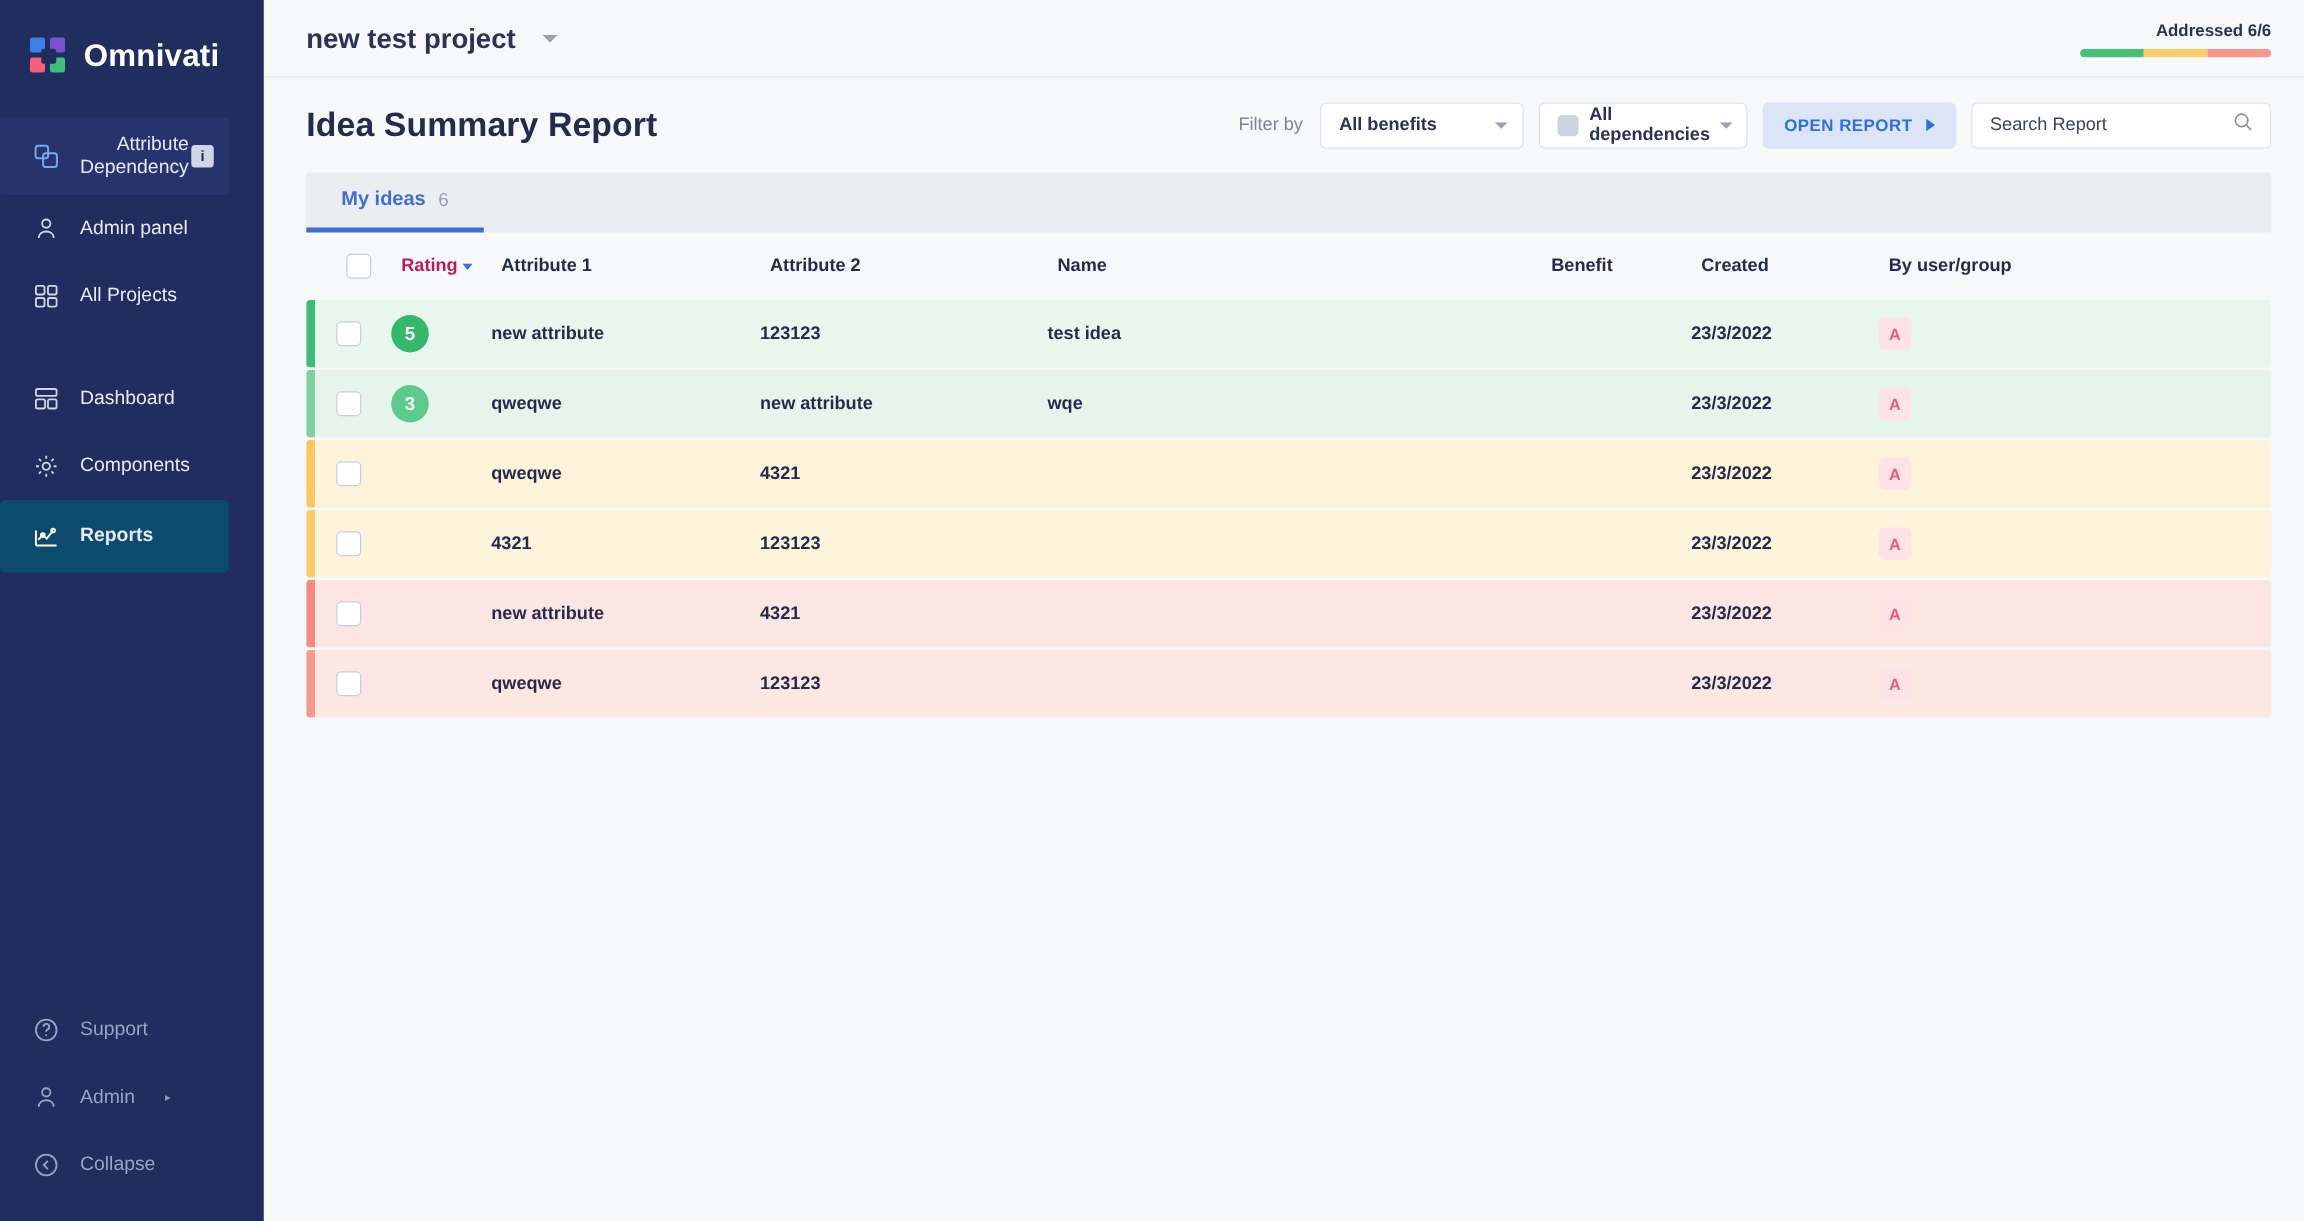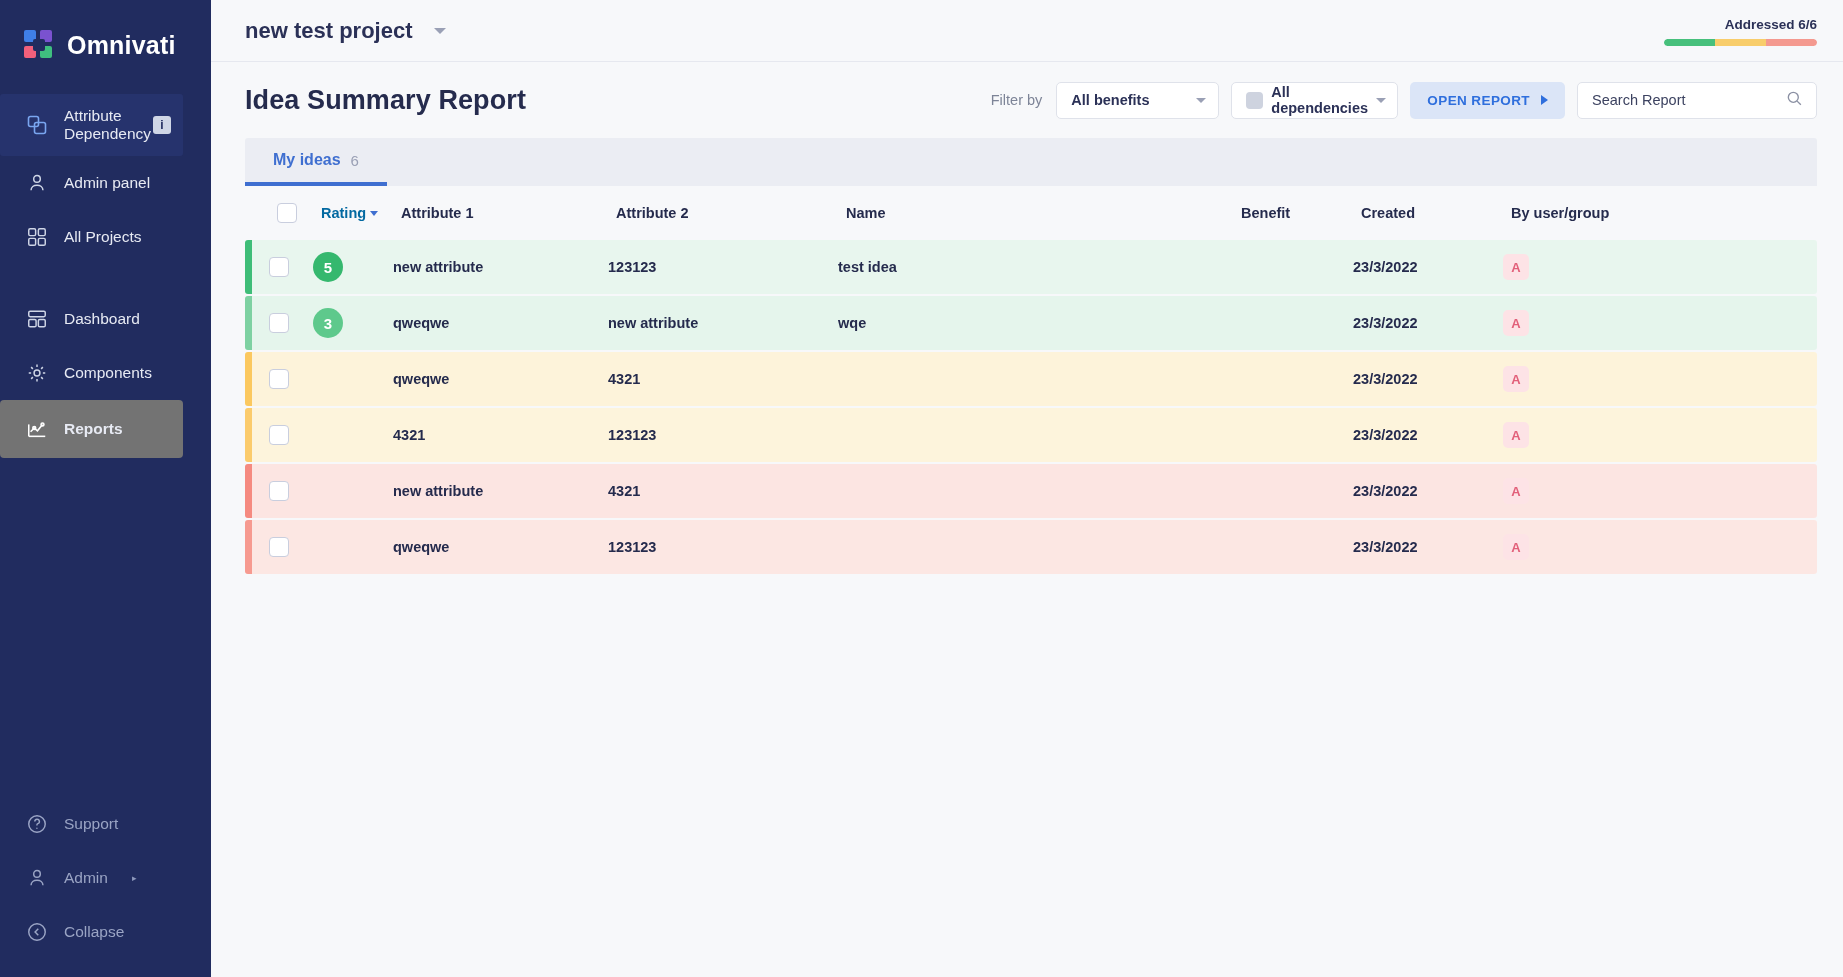--- a/index.html
+++ b/index.html
@@ -42,24 +42,24 @@
   }
   .nav-item .nav-label { line-height:1.15; }
   .nav-ico { width:26px; height:26px; flex:0 0 26px; display:flex; align-items:center; justify-content:center; }
   .nav-ico svg { display:block; }
 
   .nav-item.active-dark {
     background:#26336d; height:62px; border-radius:3px;
     margin-right:28px;
   }
   .nav-item.active-blue {
-    background:#737373; height:58px; border-radius:4px;
+    background:#0c4a6e; height:58px; border-radius:4px;
     margin-right:28px; font-weight:600;
   }
-  .nav-item.two-line .nav-label { white-space:pre-line; font-size:15.5px; }
+  .nav-item.two-line .nav-label { white-space:pre-line; font-size:15.5px;text-align:right; }
   .info-badge {
     position:absolute; right:12px; top:50%; transform:translateY(-50%);
     width:18px; height:18px; border-radius:3px; background:#cfd6e6;
     color:#212c5f; font-size:12px; font-weight:700;
     display:flex; align-items:center; justify-content:center;
   }
   .nav-gap { height:28px; }
   .nav-bottom { margin-top:auto; padding-bottom:18px; }
   .nav-item.muted { color:#9aa4c4; }
   .caret-right { margin-left:10px; font-size:9px; color:#8e99bd; }
@@ -150,21 +150,21 @@
 
   .c-check { width:68px; flex:0 0 68px; display:flex; justify-content:center; align-items:center; }
   .c-rating { width:80px; flex:0 0 80px; display:flex; align-items:center; }
   .c-attr1 { width:215px; flex:0 0 215px; }
   .c-attr2 { width:230px; flex:0 0 230px; }
   .c-name  { width:395px; flex:0 0 395px; }
   .c-benefit { width:120px; flex:0 0 120px; }
   .c-created { width:150px; flex:0 0 150px; }
   .c-user { width:130px; flex:0 0 130px; }
 
-  .thead .c-rating { color:#0369a1; }
+  .thead .c-rating { color:#be185d; }
   .sort-caret {
     display:inline-block; margin-left:4px;
     width:0;height:0;border-left:4px solid transparent;border-right:4px solid transparent;
     border-top:5px solid #3f6fd0; vertical-align:middle;
   }
 
   .chk {
     width:20px;height:20px;border:1.5px solid #c9cede;border-radius:4px;background:#fff;
     cursor:pointer;
   }

